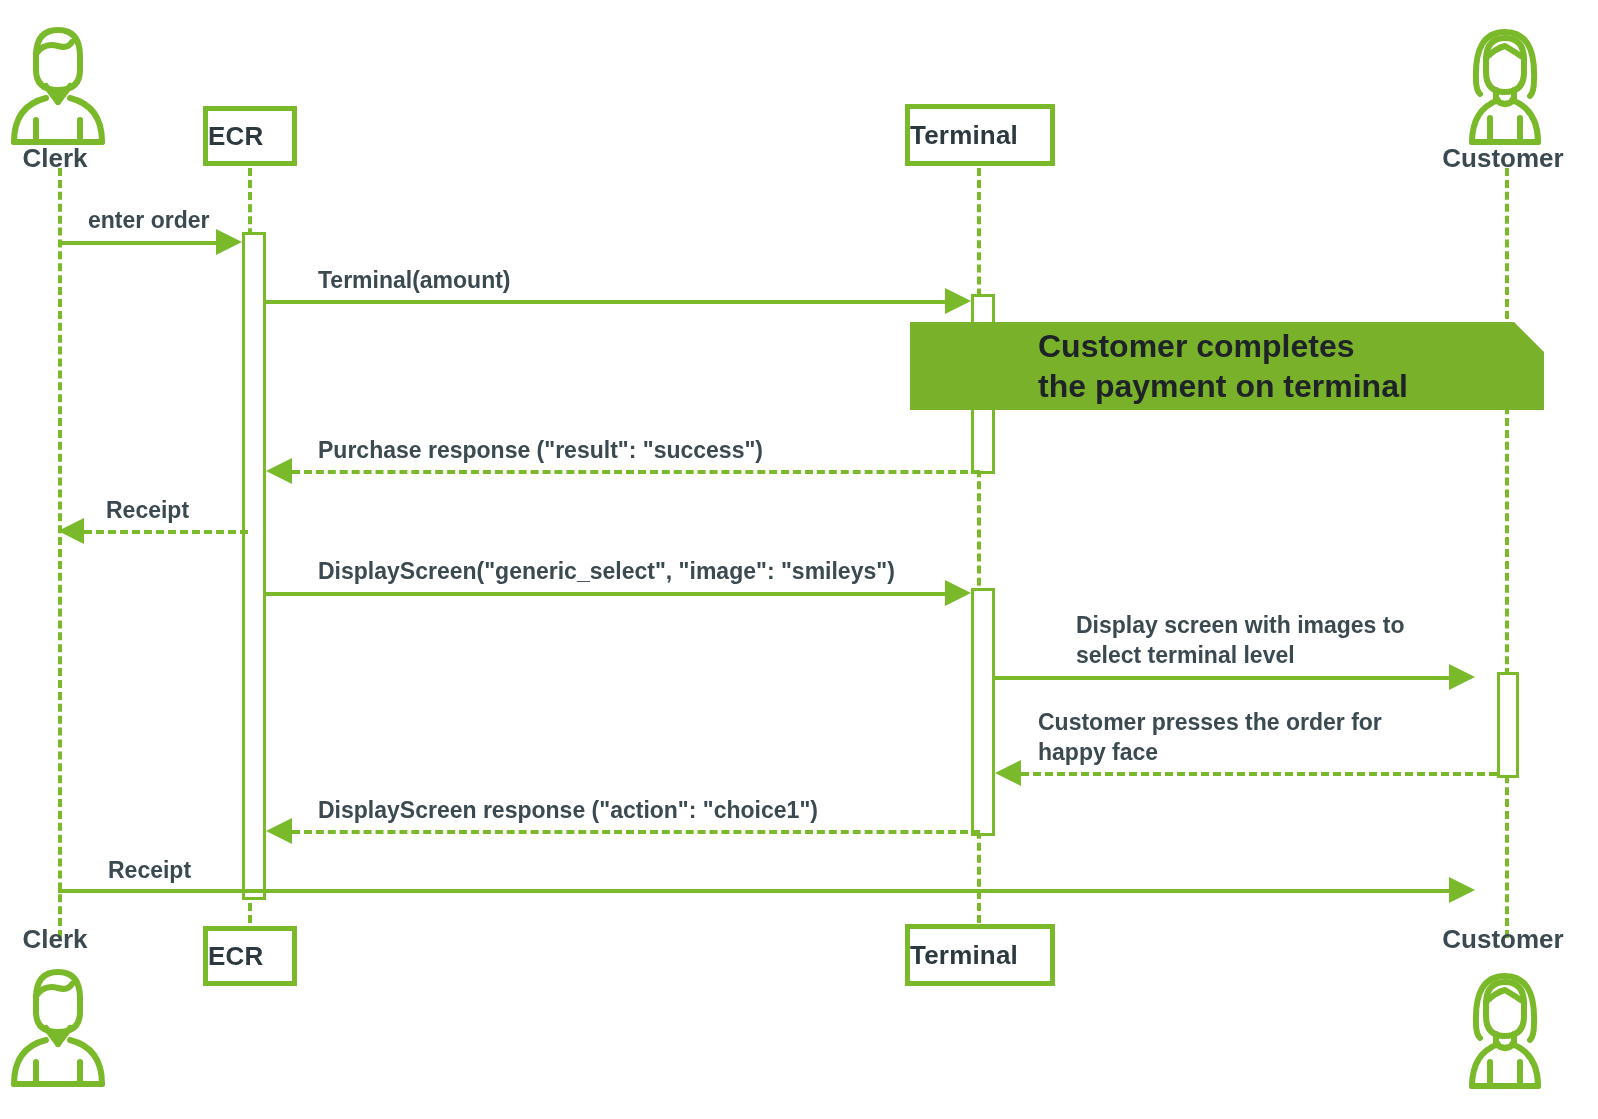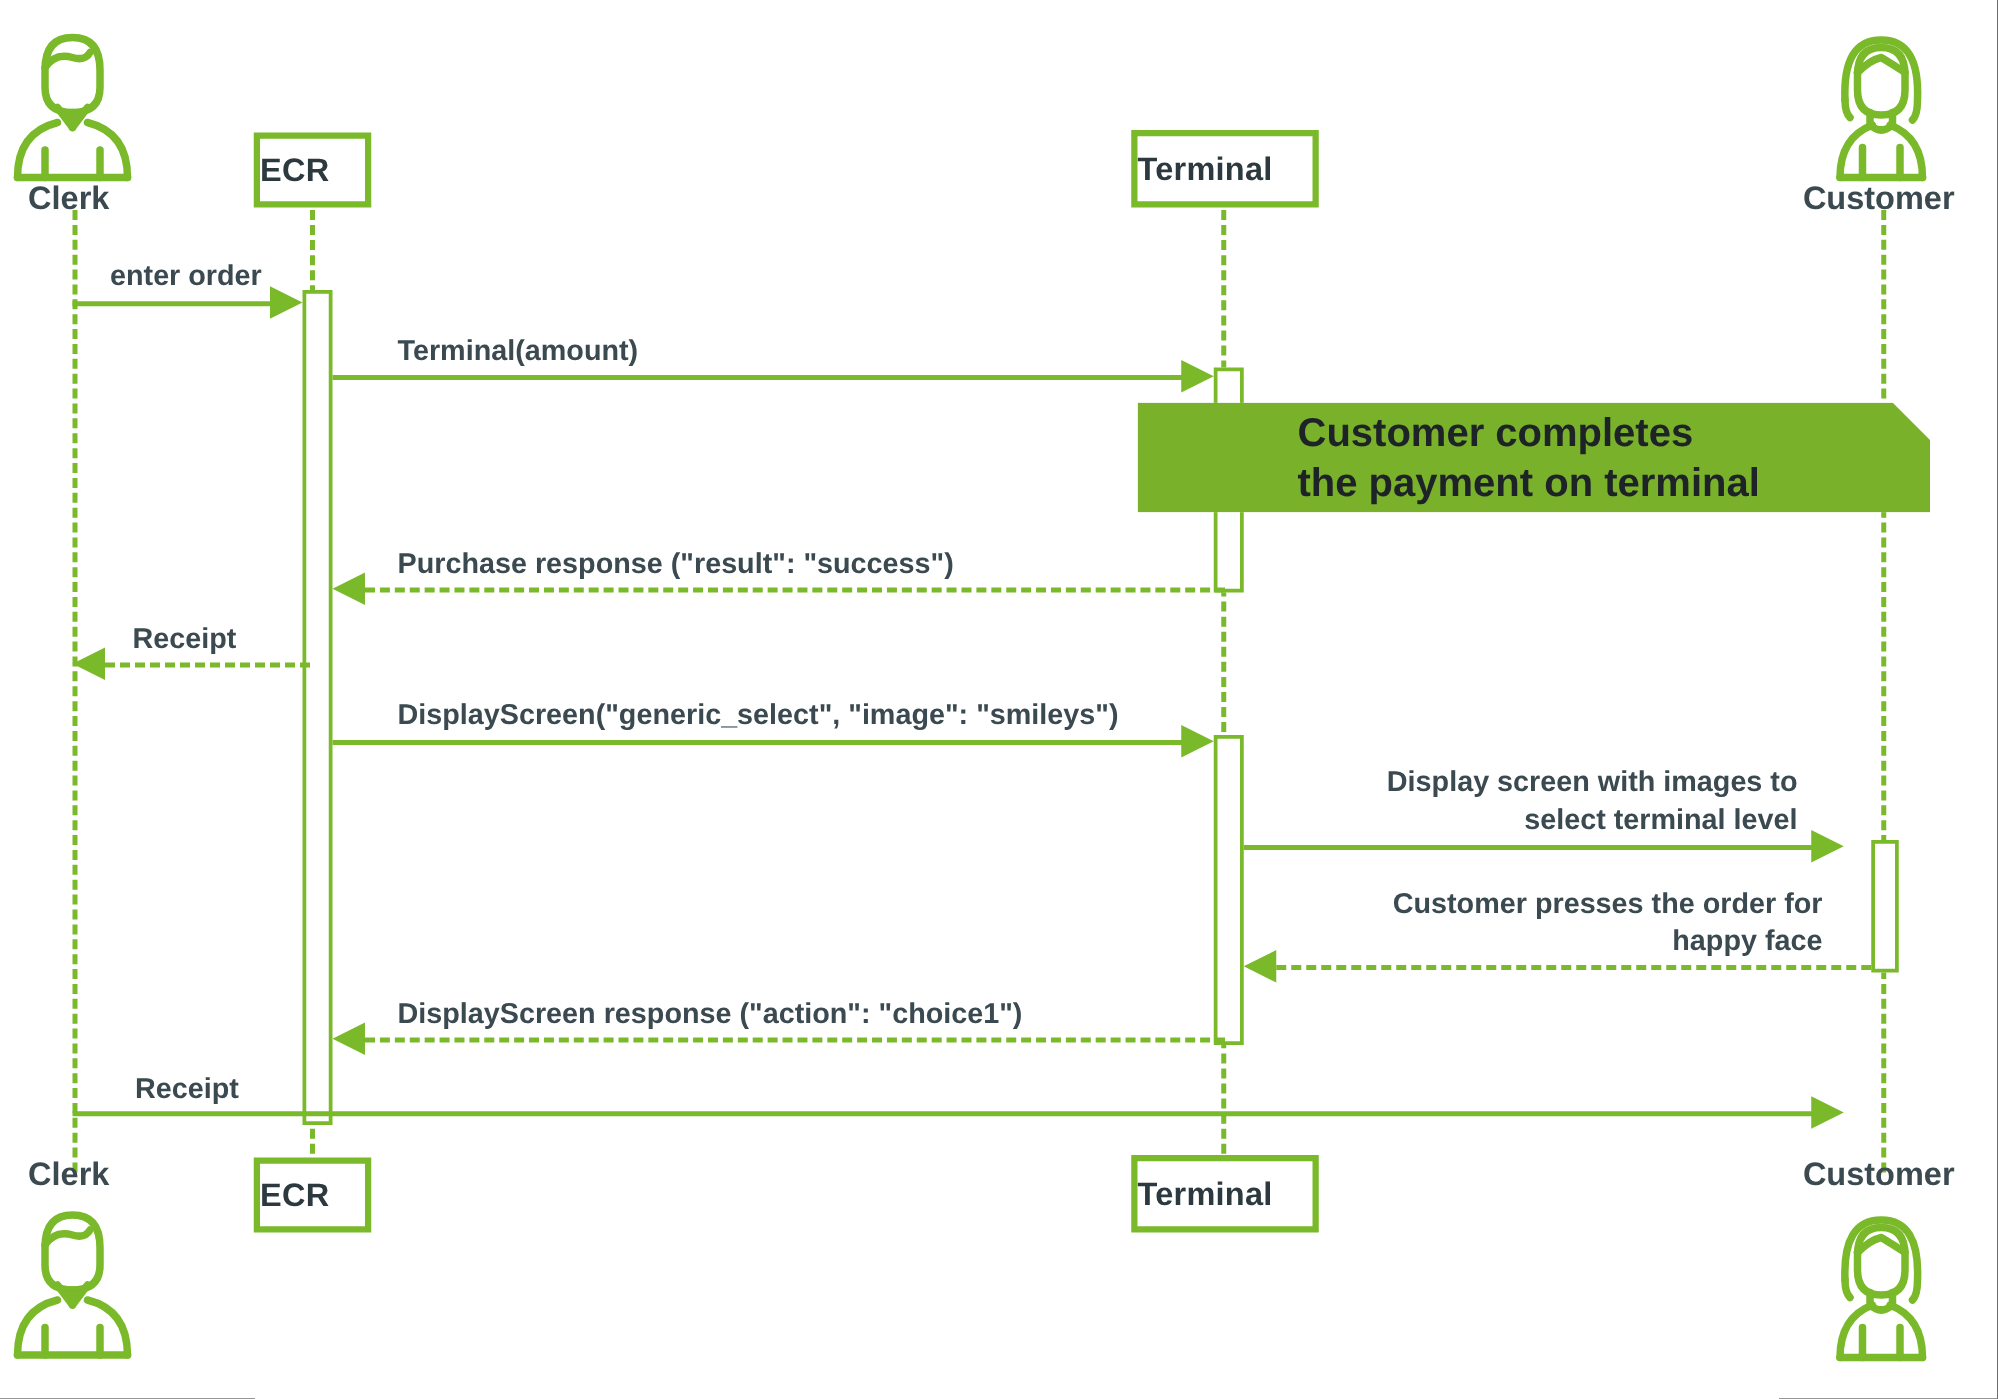--- a/index.html
+++ b/index.html
@@ -81,21 +81,20 @@
   .arrow-head.right { border-left: 26px solid #7ab929; }
   .arrow-head.left  { border-right: 26px solid #7ab929; }
 
   .msg-label {
     position: absolute;
     color: #3b4a50;
     font-size: 23px;
     font-weight: 600;
     white-space: nowrap;
     line-height: 1.32;
-    text-align: right;
   }
   .msg-label.bold {
     font-weight: bold;
     font-size: 23px;
   }
   .msg-label.two-line { white-space: normal; }
 
   
   .note {
     position: absolute;
@@ -187,21 +186,21 @@
   <div class="arrow-head left" style="left:266px; top:458px;"></div>
 
   <div class="msg-label" style="left:106px; top:495px;">Receipt</div>
   <div class="msg-line dashed" style="left:84px; top:530px; width:164px;"></div>
   <div class="arrow-head left" style="left:58px; top:518px;"></div>
 
   <div class="msg-label" style="left:318px; top:556px;">DisplayScreen("generic_select", "image": "smileys")</div>
   <div class="msg-line" style="left:266px; top:592px; width:686px;"></div>
   <div class="arrow-head right" style="left:945px; top:580px;"></div>
 
-  <div class="msg-label bold two-line" style="left:1038px; top:610px; width:400px;">
+  <div class="msg-label bold two-line" style="left:1076px; top:610px; width:400px;">
     <span>Display screen with images to</span><br>
     <span>select terminal level</span>
   </div>
   <div class="msg-line" style="left:995px; top:676px; width:460px;"></div>
   <div class="arrow-head right" style="left:1449px; top:664px;"></div>
 
   <div class="msg-label bold two-line" style="left:1038px; top:707px; width:420px;">
     <span>Customer presses the order for</span><br>
     <span>happy face</span>
   </div>

